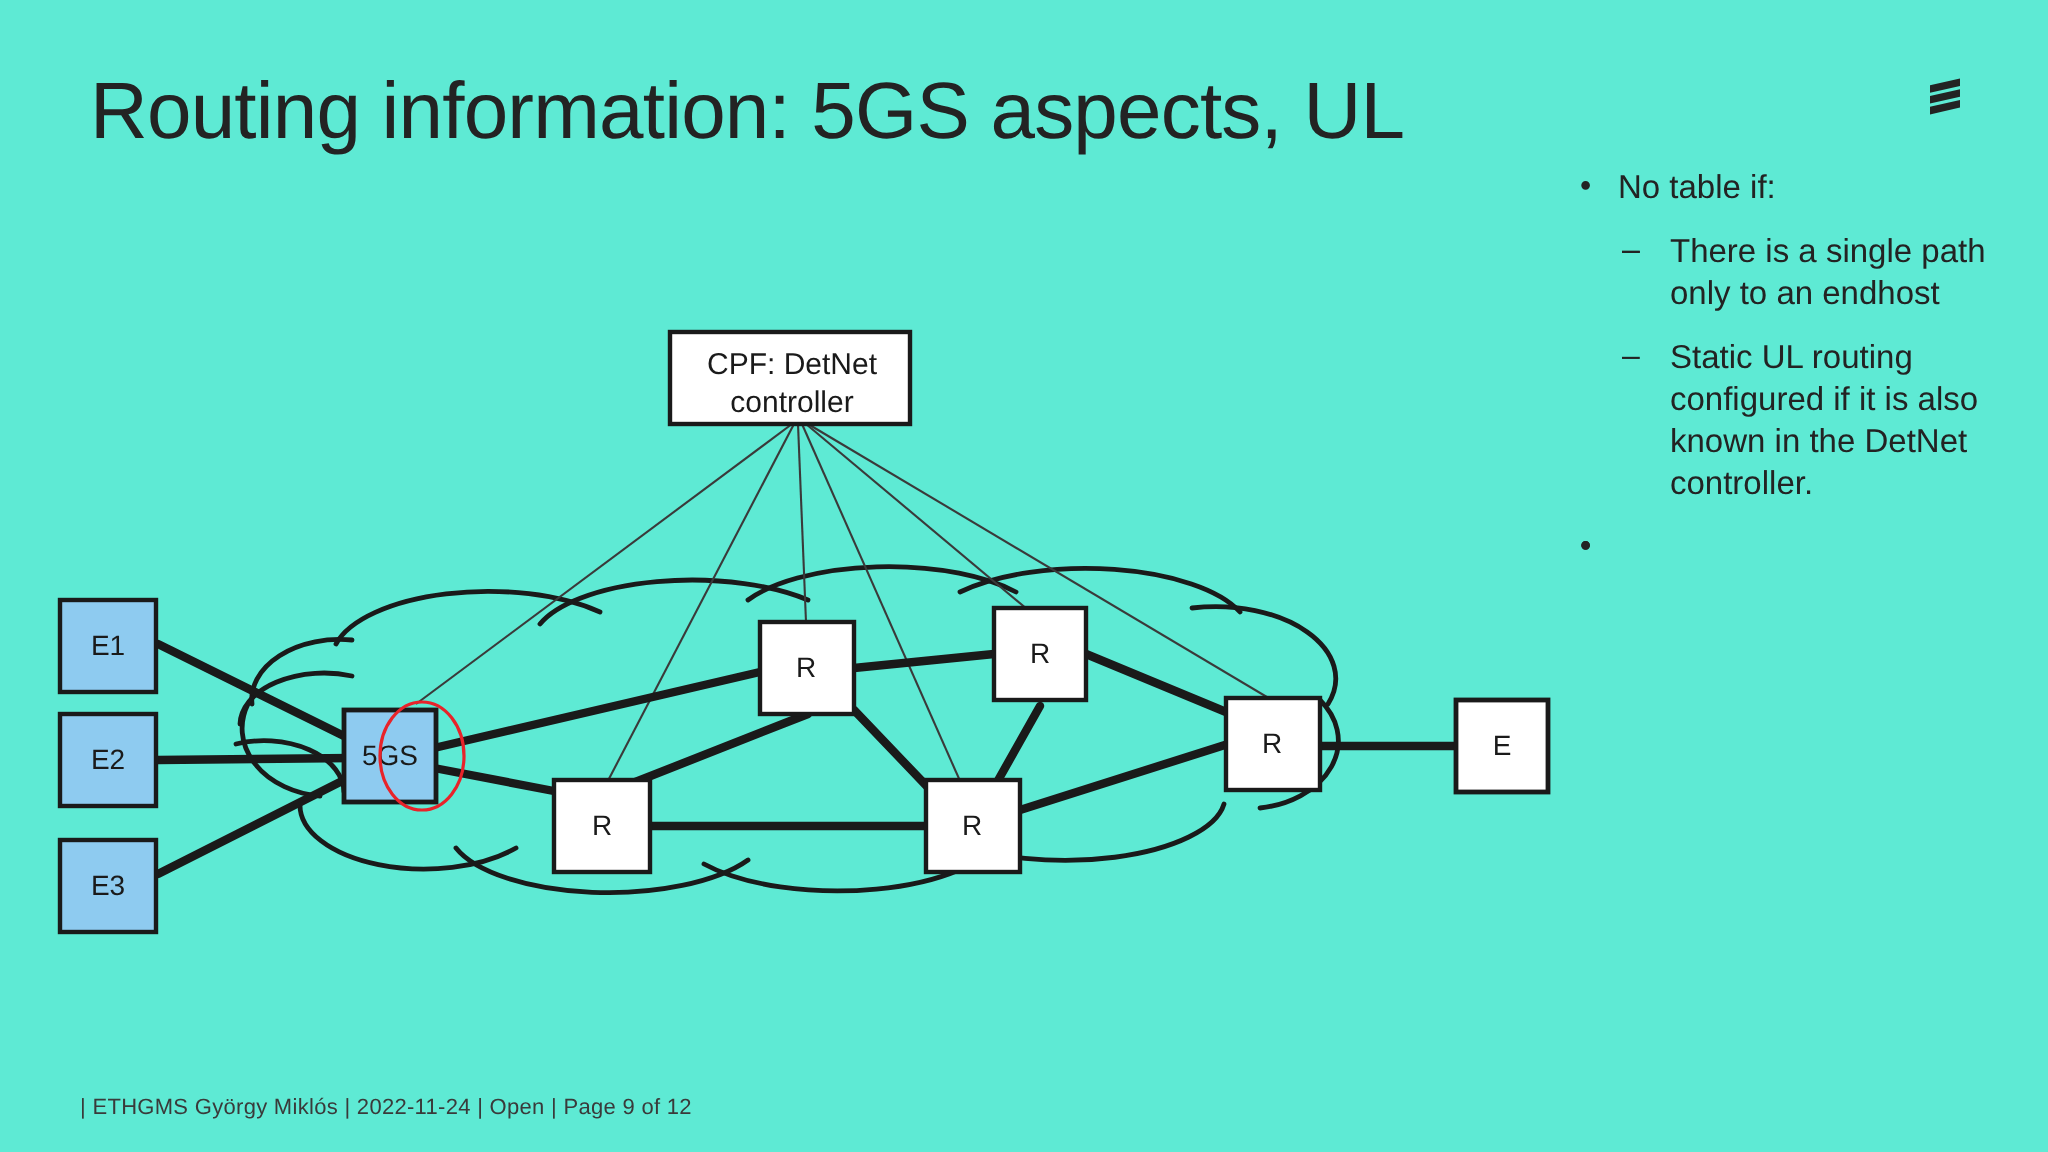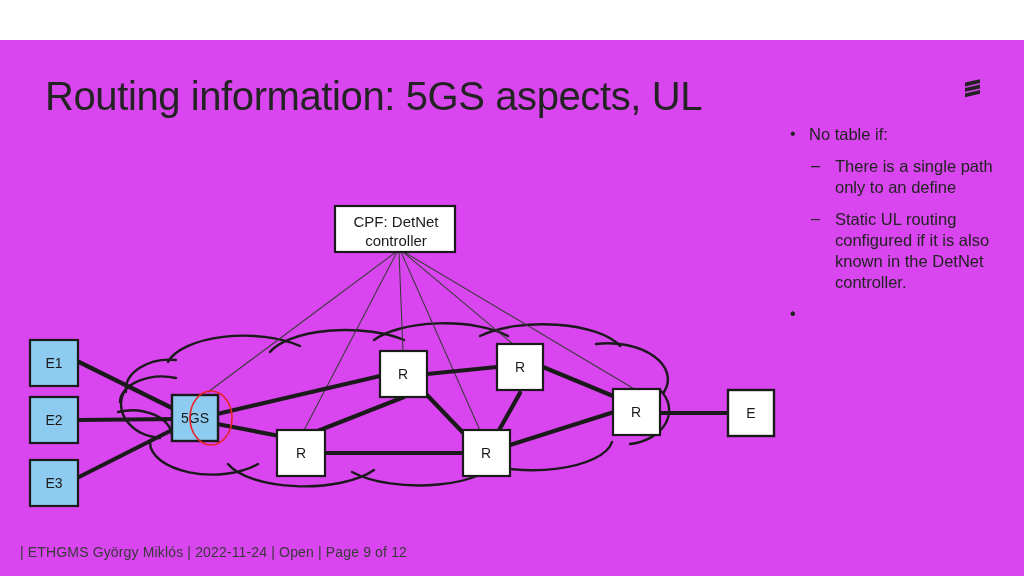--- a/index.html
+++ b/index.html
@@ -4,21 +4,21 @@
 <style>
   html,body{margin:0;padding:0;}
   body{
     width:1024px;height:576px;
     background:#ffffff;
     font-family:"Liberation Sans", sans-serif;
     color:#1a1a1a;
     overflow:hidden;
     position:relative;
   }
-  .slide{position:absolute;inset:0;background:#d946ef;margin-top:40px;}
+  .slide{position:absolute;inset:0;background:#5eead4;}
 
   
   .title{
     position:absolute;
     left:45px; top:34px;
     font-size:40px;
     font-weight:400;
     letter-spacing:-0.4px;
     color:#232323;
     white-space:nowrap;
@@ -58,22 +58,22 @@
     margin-bottom:11px;
   }
   .b2 .dash{
     position:absolute;left:28px;top:-1px;
     font-size:16px;line-height:21px;
   }
 
   
   .footer{
     position:absolute;
-    left:20px;bottom:16px;
-    font-size:14px;
+    left:40px;bottom:16px;
+    font-size:11px;
     color:#3a3a3a;
     letter-spacing:0.15px;
     white-space:nowrap;
   }
 
   
   .diagram{position:absolute;left:0;top:0;width:1024px;height:576px;pointer-events:none;}
   .diagram svg{display:block;}
 
   .nodebox-label{
@@ -224,21 +224,21 @@
   <div class="bullets">
     <div class="b1">
       <span class="dot">•</span>
       <span>No table if:</span>
     </div>
     <div class="b2">
       <span class="dash">–</span>
     </div>
     <div class="b2">
       <span class="dash">–</span>
-      <span>There is a single path only to an define</span>
+      <span>There is a single path only to an endhost</span>
     </div>
     <div class="b2">
       <span class="dash">–</span>
       <span>Static UL routing configured if it is also known in the DetNet controller.</span>
     </div>
     <div class="b1">
       <span class="dot">•</span>
     </div>
     <div class="b1">
       <span class="dot">•</span>

